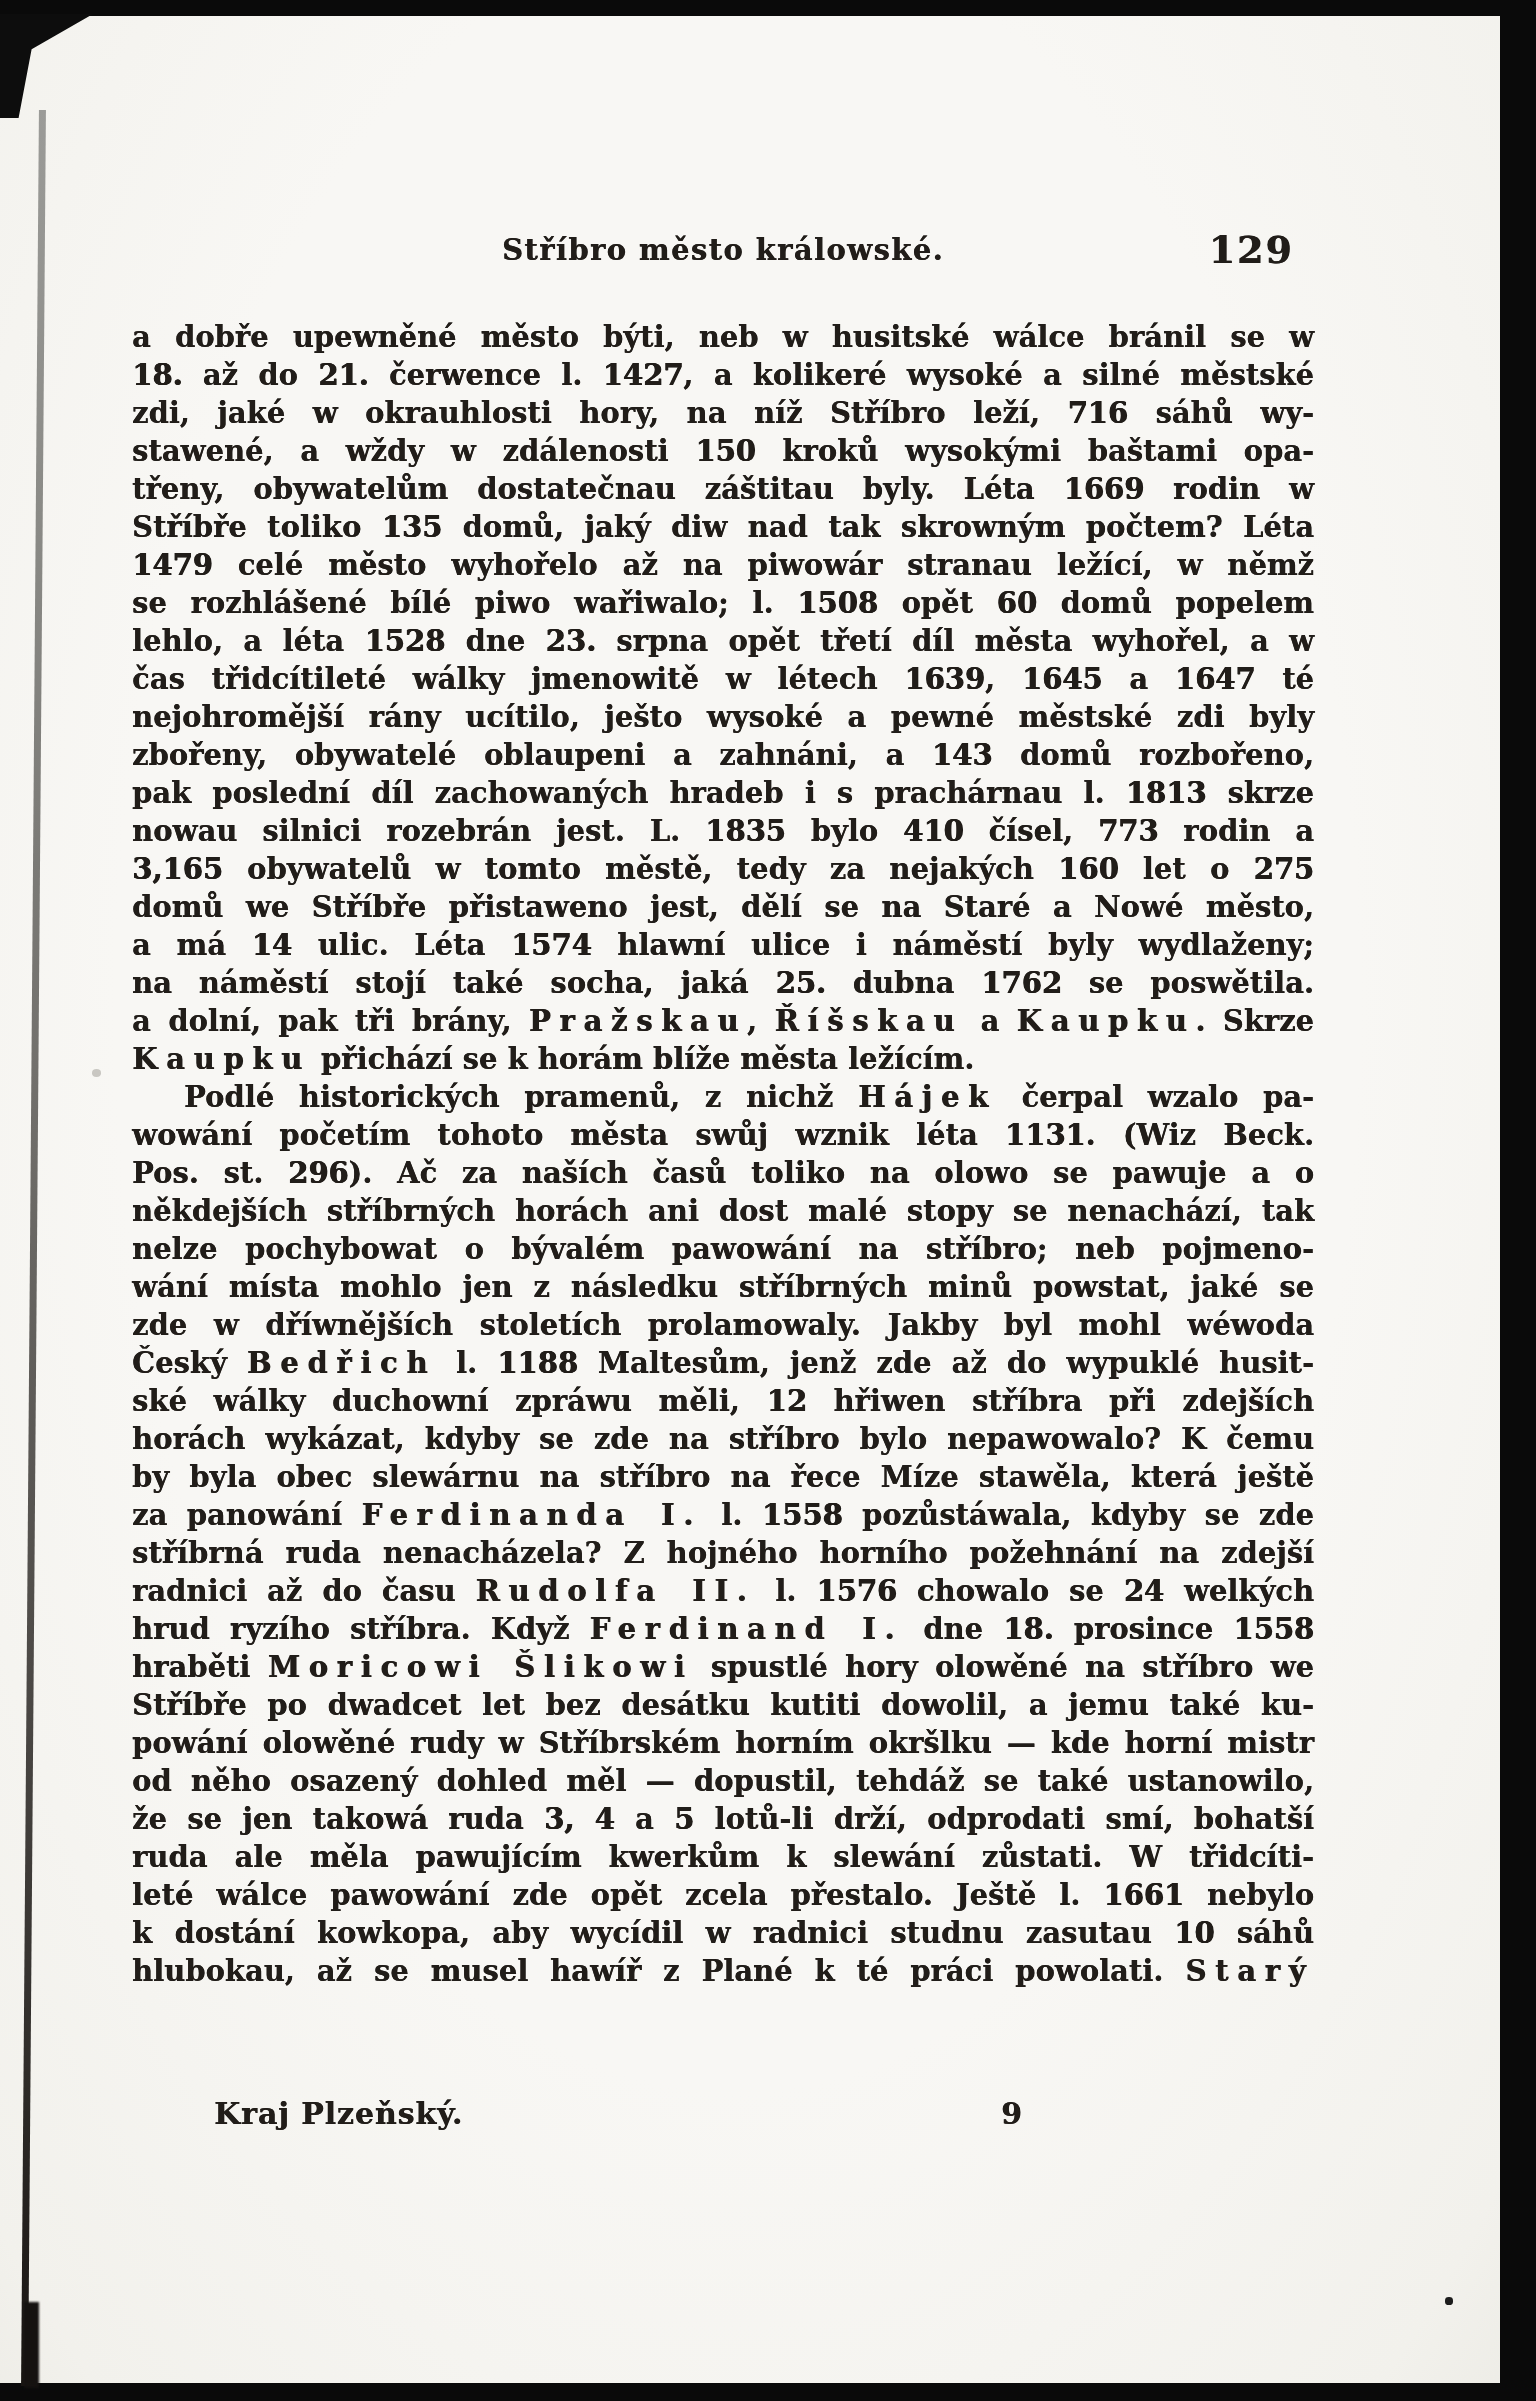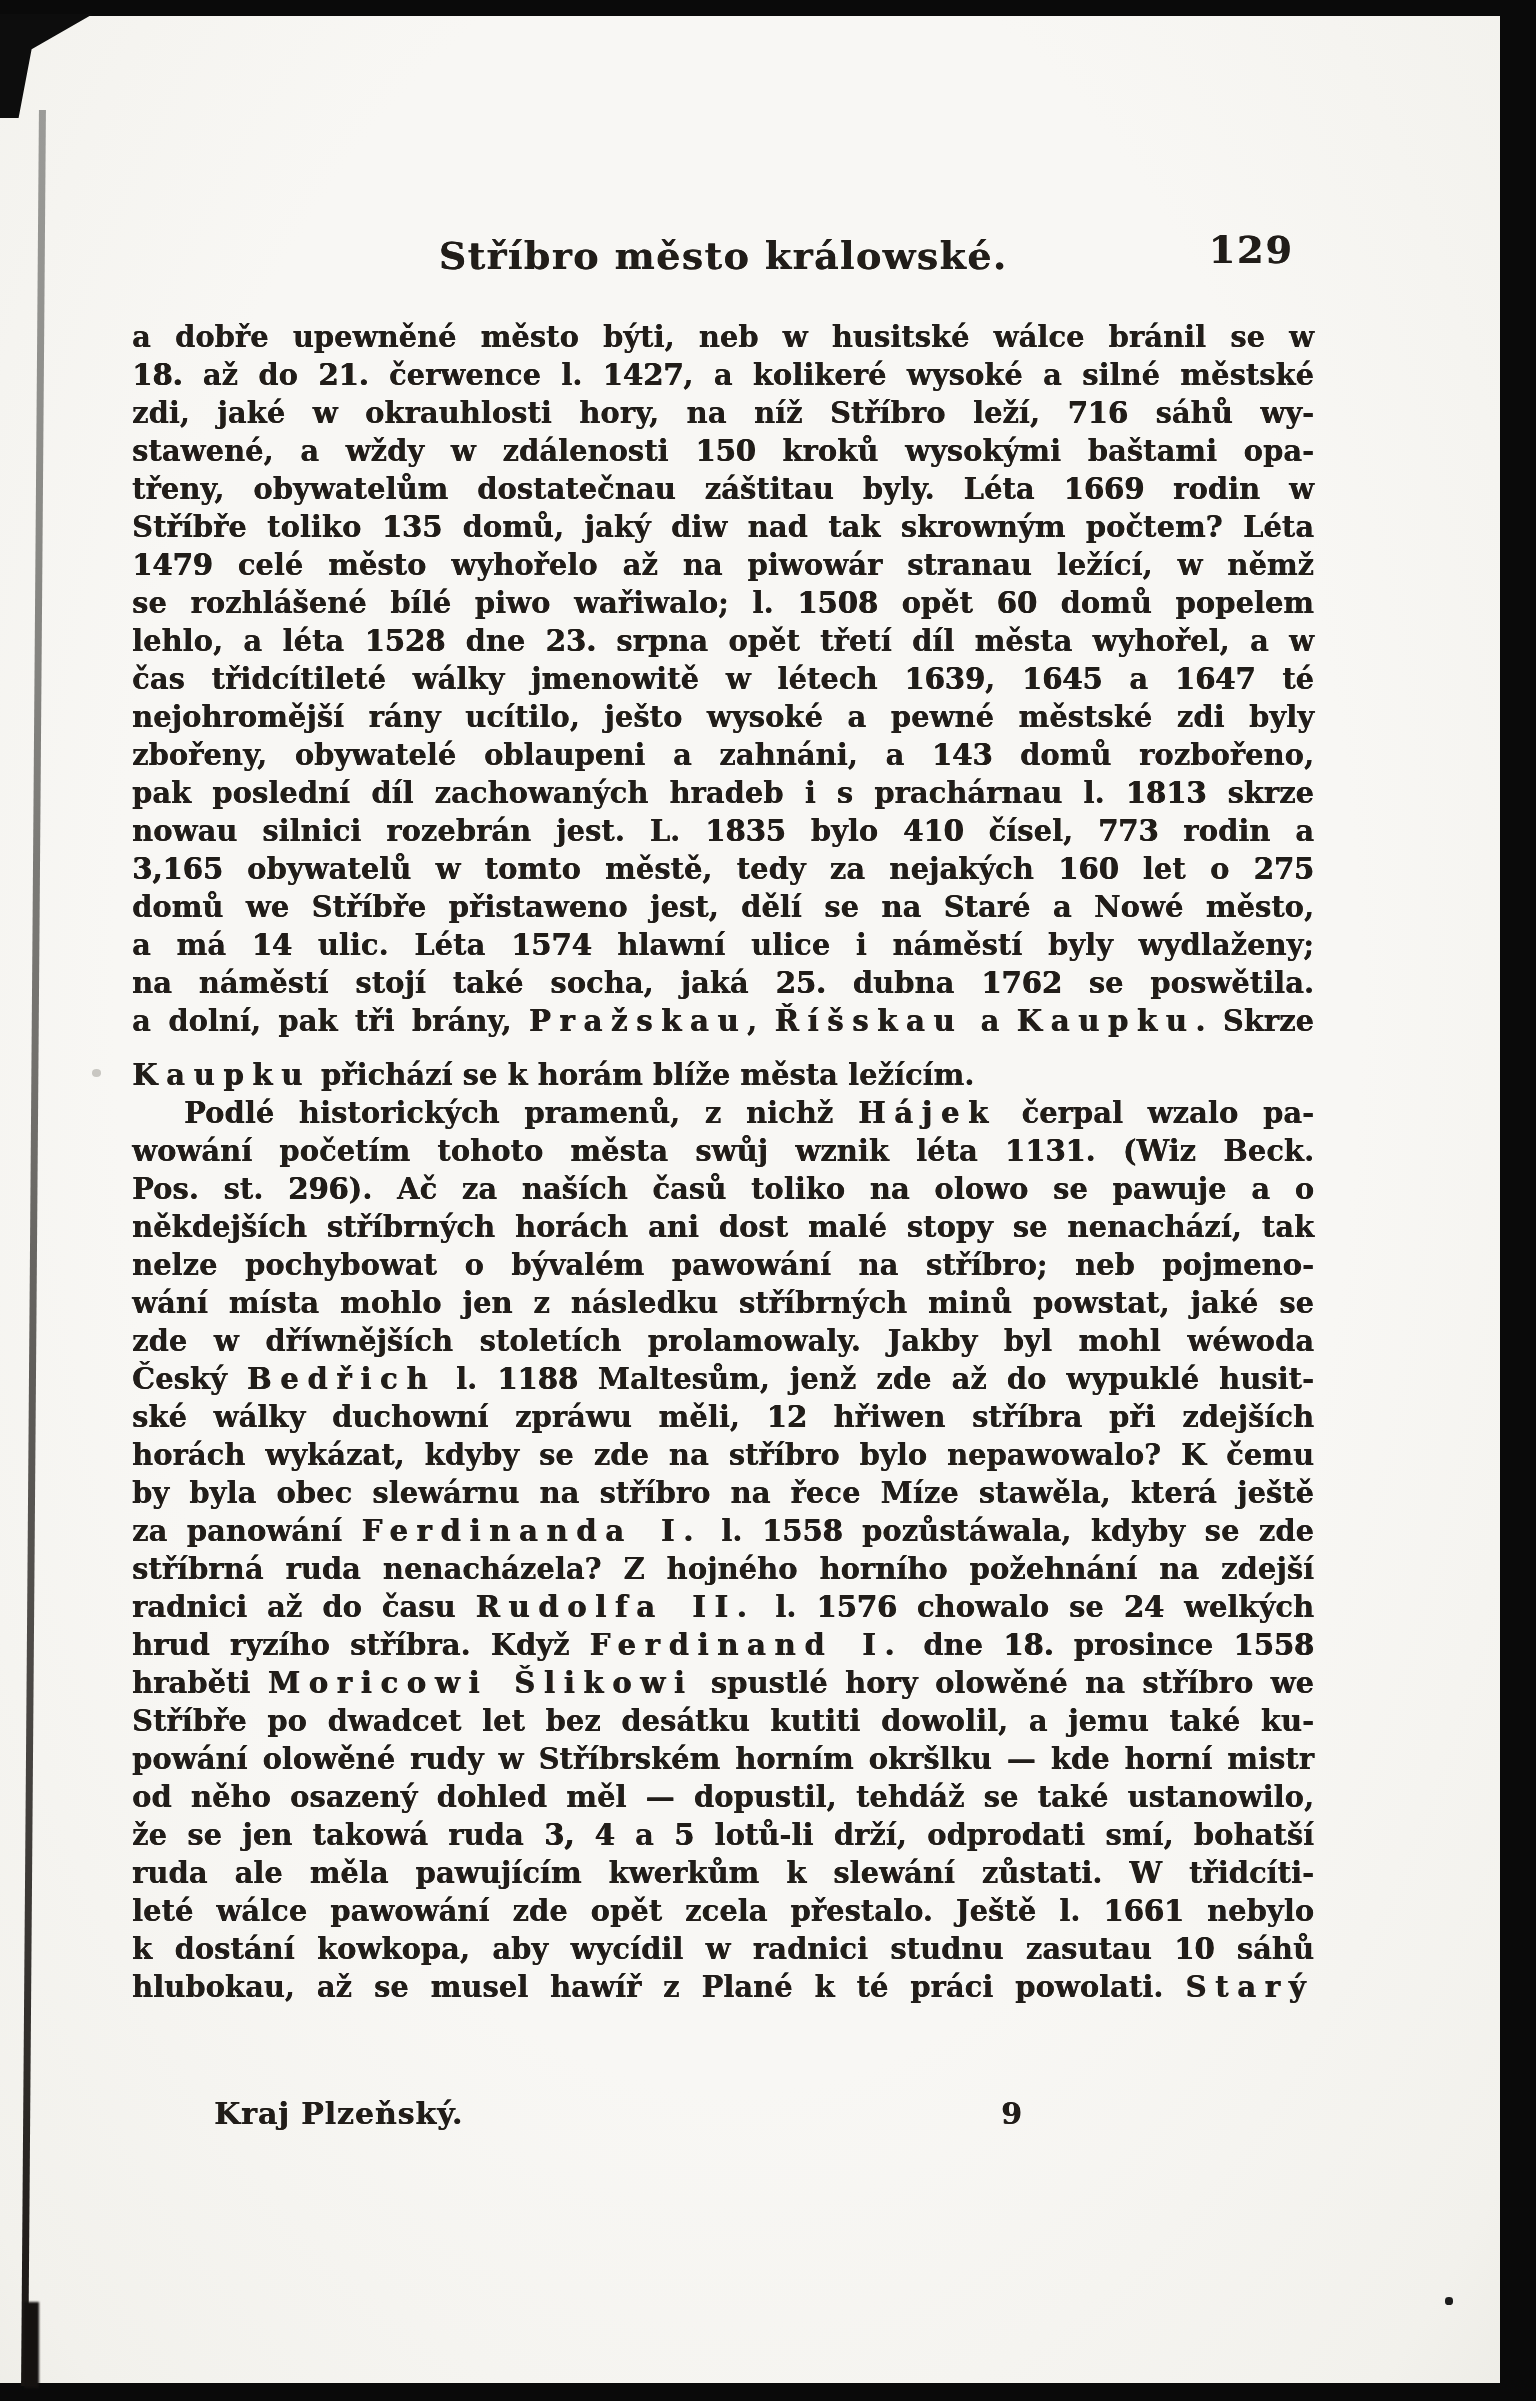--- a/index.html
+++ b/index.html
@@ -13,29 +13,29 @@
   .corner-wedge{position:absolute;left:0;top:14px;width:93px;height:104px;background:#0d0d0d;
         clip-path:polygon(0 0,100% 0,34% 34%,20% 100%,0 100%);}
   .left-line{position:absolute;left:30px;top:110px;width:6.5px;height:2276px;
         transform:rotate(0.45deg);transform-origin:center;
         background:linear-gradient(#9b9b98 0%,#8a8a86 18%,#6f6d69 45%,#4a4744 70%,#181512 100%);}
   .left-line-foot{position:absolute;left:24px;top:2302px;width:15px;height:86px;background:#151210;filter:blur(0.9px);}
   .speck-br{position:absolute;left:1445px;top:2297px;width:8.4px;height:7.5px;background:#1c1c1c;border-radius:45%;}
   .speck-left{position:absolute;left:92px;top:1069px;width:9.3px;height:7.5px;background:#c9c7c2;border-radius:50%;}
   
   .header{position:absolute;left:132px;top:233px;width:1182px;height:43px;}
-  .title{position:absolute;left:0;right:0;text-align:center;font-size:38px;font-weight:bold;
+  .title{position:absolute;left:0;right:0;text-align:center;font-size:29px;font-weight:bold;
         letter-spacing:1.4px;text-shadow:0.4px 0 currentColor;}
   .pagenum{position:absolute;right:20.5px;top:-6.5px;font-size:38px;font-weight:bold;
         letter-spacing:1.9px;text-shadow:0.7px 0 currentColor;}
   
   .body-text{position:absolute;left:132px;top:318px;width:1182px;font-size:29px;
         line-height:38px;font-weight:bold;}
   .line{text-align:justify;text-align-last:justify;text-shadow:0.3px 0 currentColor;}
-  .line.no-just{text-align-last:left;margin-top:16px;}
+  .line.no-just{text-align-last:left;}
   .line.indent{text-indent:52px;}
   .seg-b{text-shadow:0.8px 0 currentColor,0.3px 0 currentColor;}
   .seg-sp{letter-spacing:0.30em;text-shadow:0.7px 0 currentColor;}
   
   .footer{position:absolute;left:132px;top:2096px;width:1182px;height:41px;font-size:30px;font-weight:bold;}
   .footer .left{position:absolute;left:82px;text-shadow:0.5px 0 currentColor;letter-spacing:0.9px;}
   .footer .num{position:absolute;left:869px;text-shadow:0.6px 0 currentColor;}
 </style>
 </head>
 <body>

